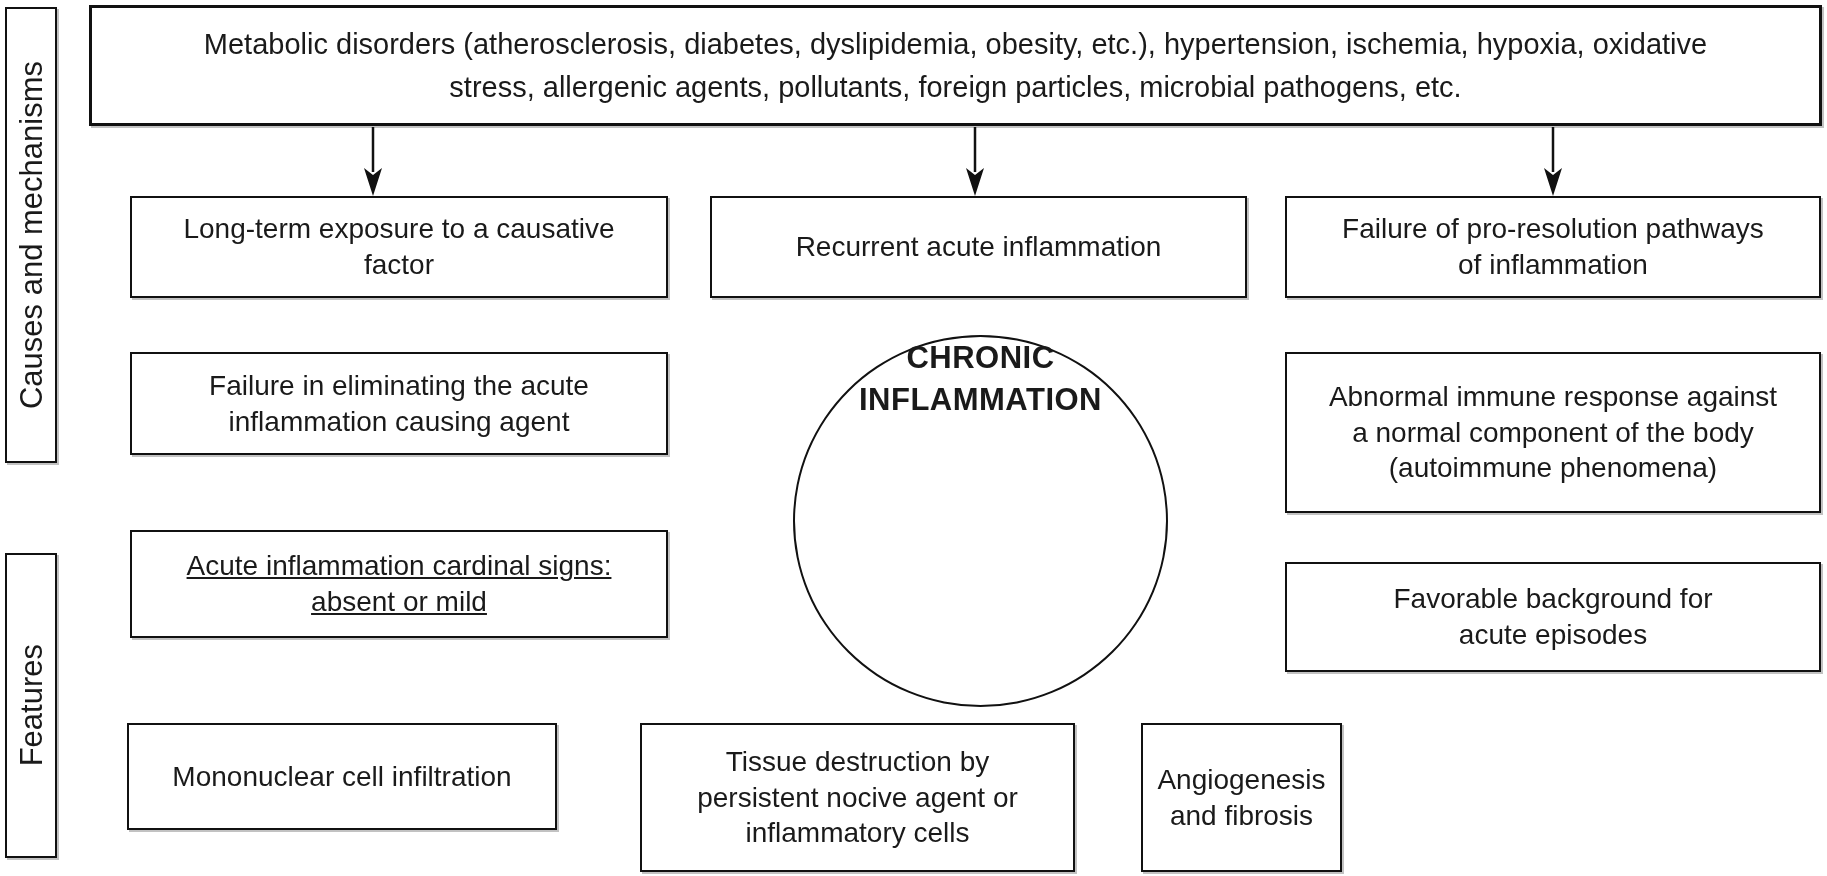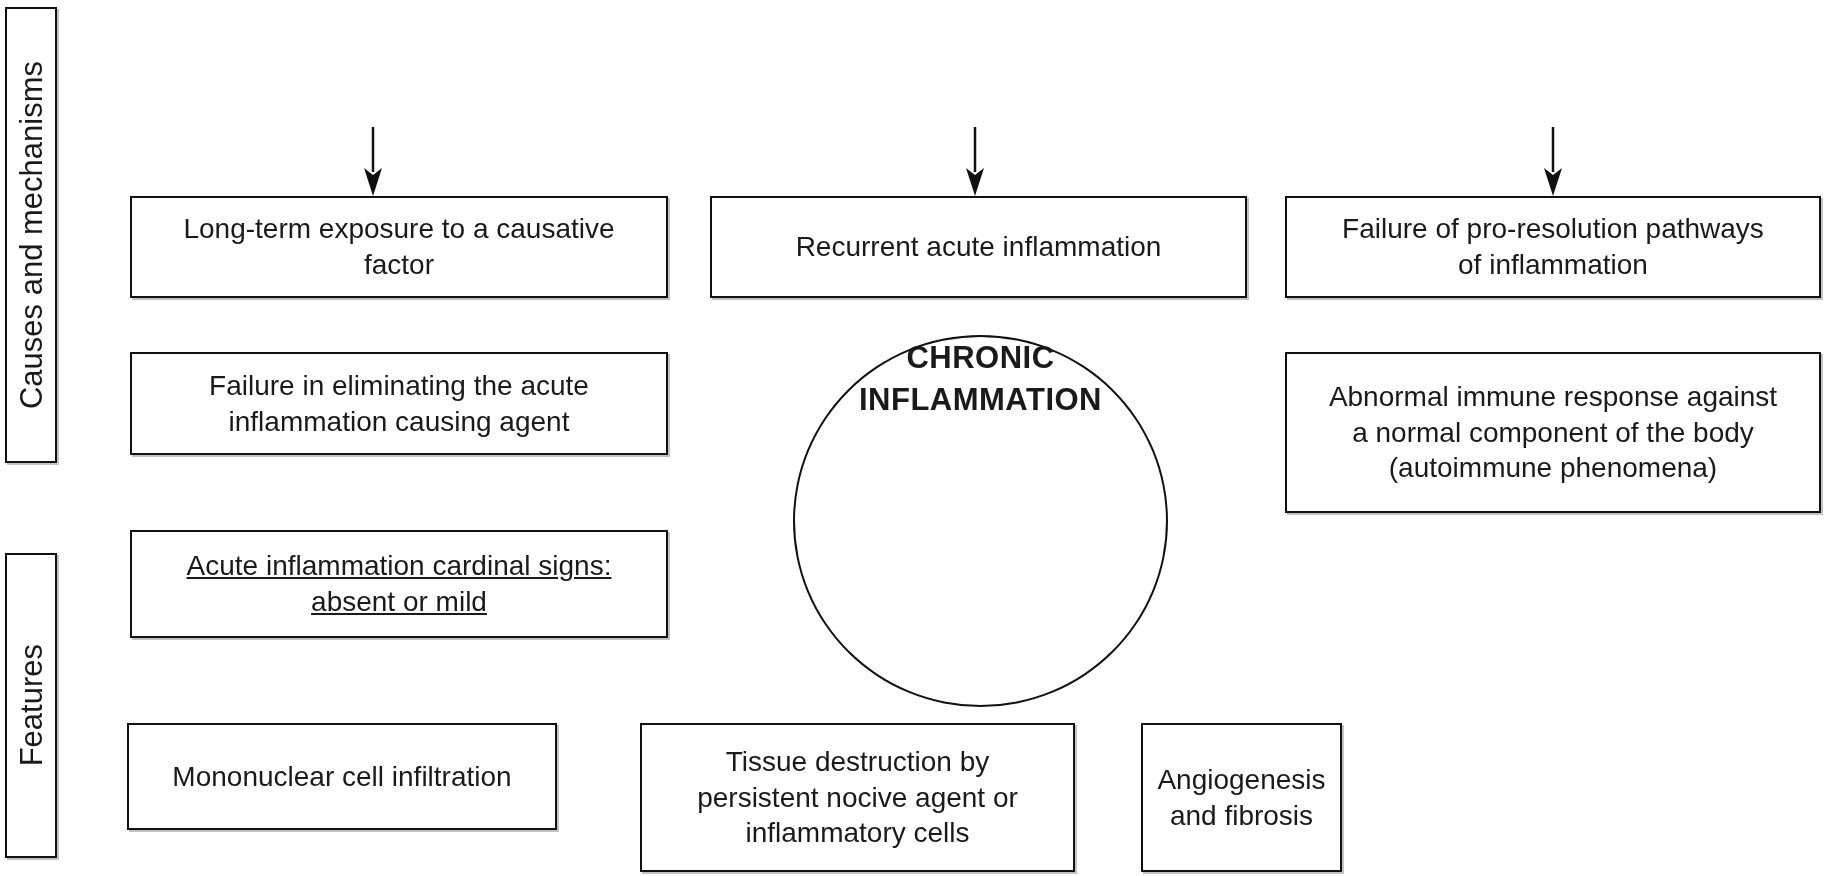--- a/index.html
+++ b/index.html
@@ -100,20 +100,24 @@
 <div id="canvas">
 
   <div class="vlabel" id="causes-label">
     <span class="vtext">Causes and mechanisms</span>
   </div>
 
   <div class="vlabel" id="features-label">
     <span class="vtext">Features</span>
   </div>
 
+  <div class="box" id="top-box">
+    <span>Metabolic disorders (atherosclerosis, diabetes, dyslipidemia, obesity, etc.), hypertension, ischemia, hypoxia, oxidative
+stress, allergenic agents, pollutants, foreign particles, microbial pathogens, etc.</span>
+  </div>
 
   <svg id="arrow-layer" width="1827" height="876" viewBox="0 0 1827 876">
     <g>
       <line x1="373" y1="127" x2="373" y2="172" stroke="#111111" stroke-width="2.5"></line>
       <polygon points="364,168 373,196 382,168 373,175" fill="#111111"></polygon>
     </g>
     <g>
       <line x1="975" y1="127" x2="975" y2="172" stroke="#111111" stroke-width="2.5"></line>
       <polygon points="966,168 975,196 984,168 975,175" fill="#111111"></polygon>
     </g>
@@ -151,20 +155,24 @@
   <div id="center-circle">
     <span>CHRONIC
 INFLAMMATION</span>
   </div>
 
   <div class="box" id="box-cardinal-signs">
     <span>Acute inflammation cardinal signs:
 absent or mild</span>
   </div>
 
+  <div class="box" id="box-favorable">
+    <span>Favorable background for
+acute episodes</span>
+  </div>
 
   <div class="box" id="box-mononuclear">
     <span>Mononuclear cell infiltration</span>
   </div>
 
   <div class="box" id="box-tissue">
     <span>Tissue destruction by
 persistent nocive agent or
 inflammatory cells</span>
   </div>

